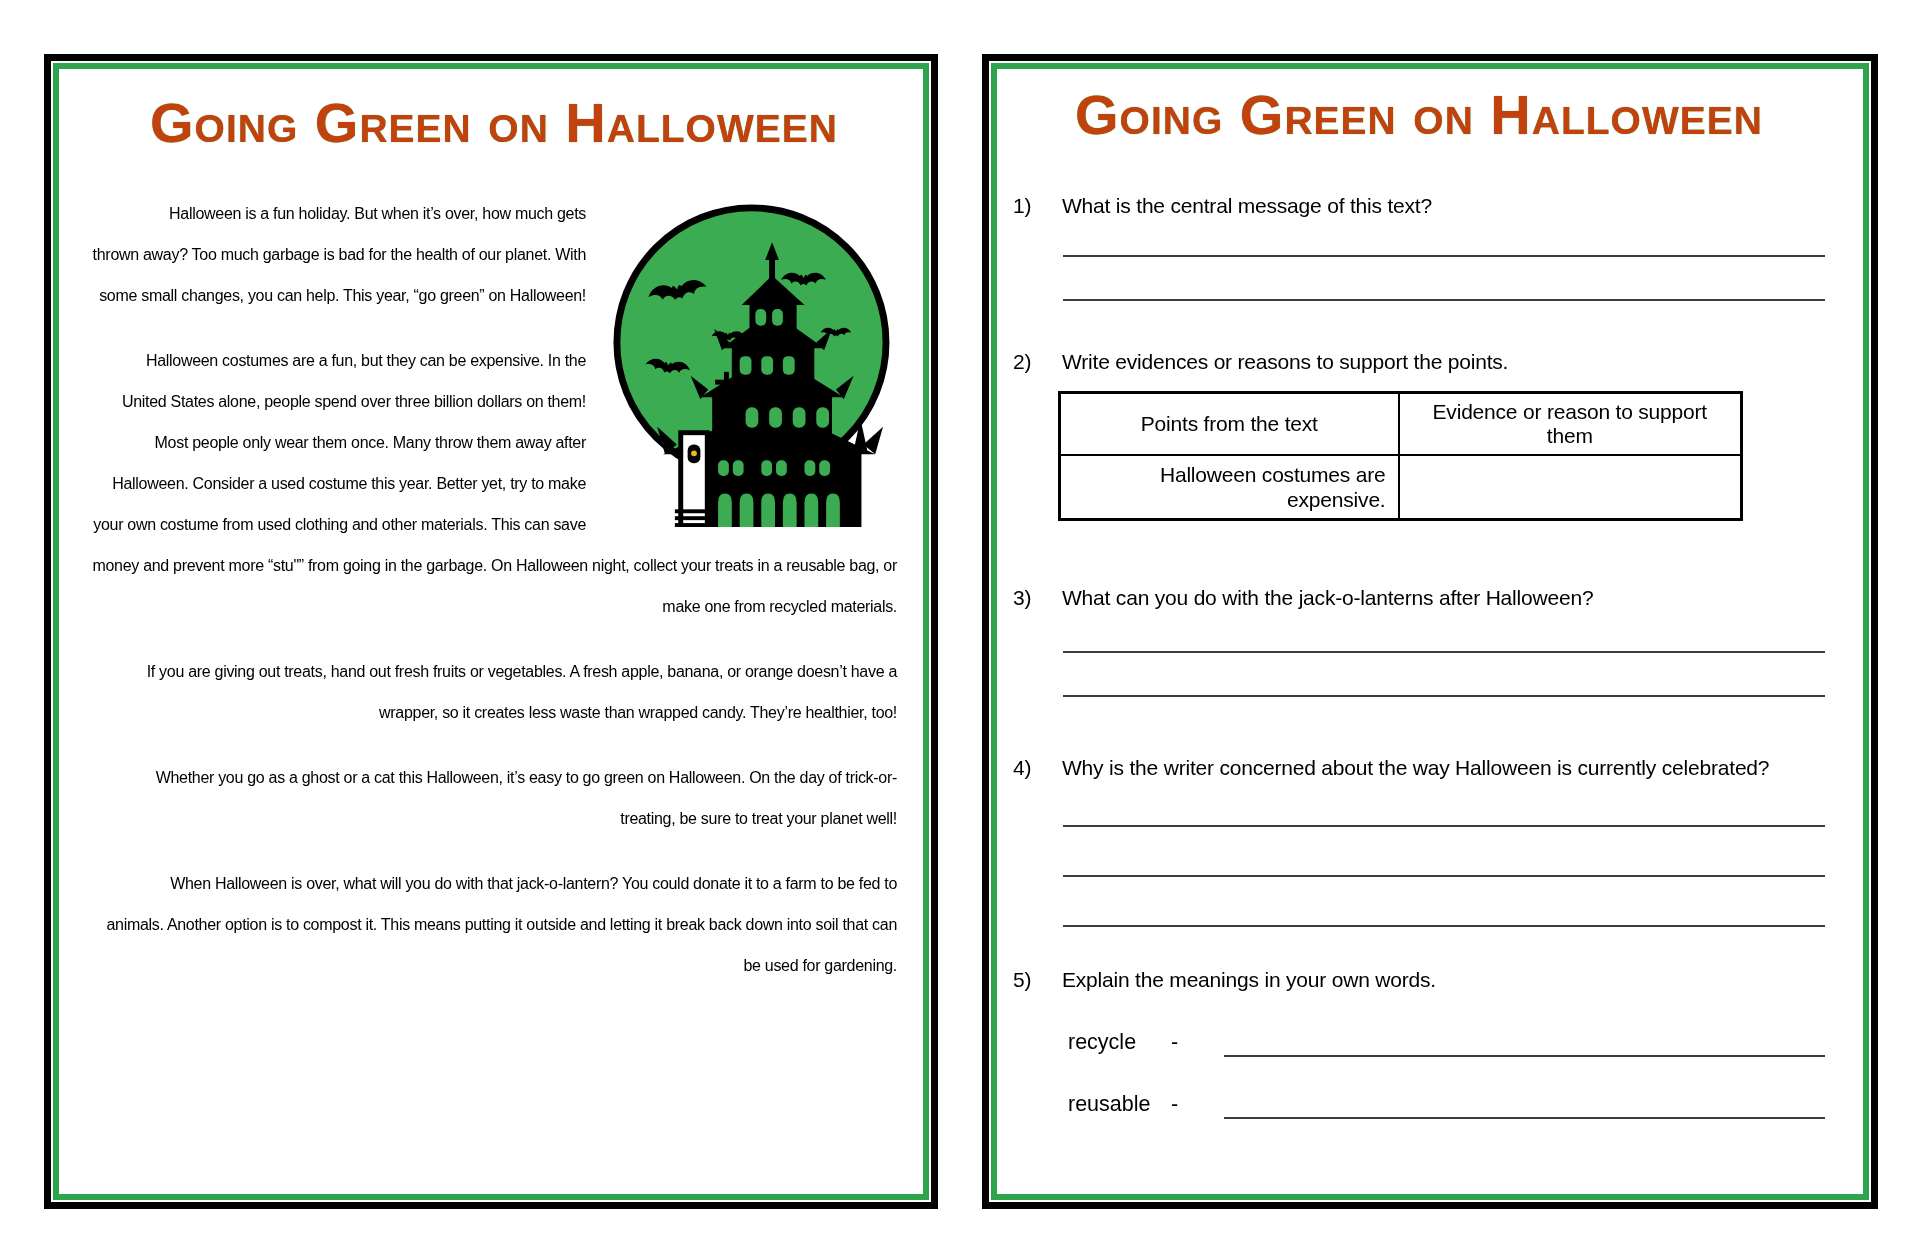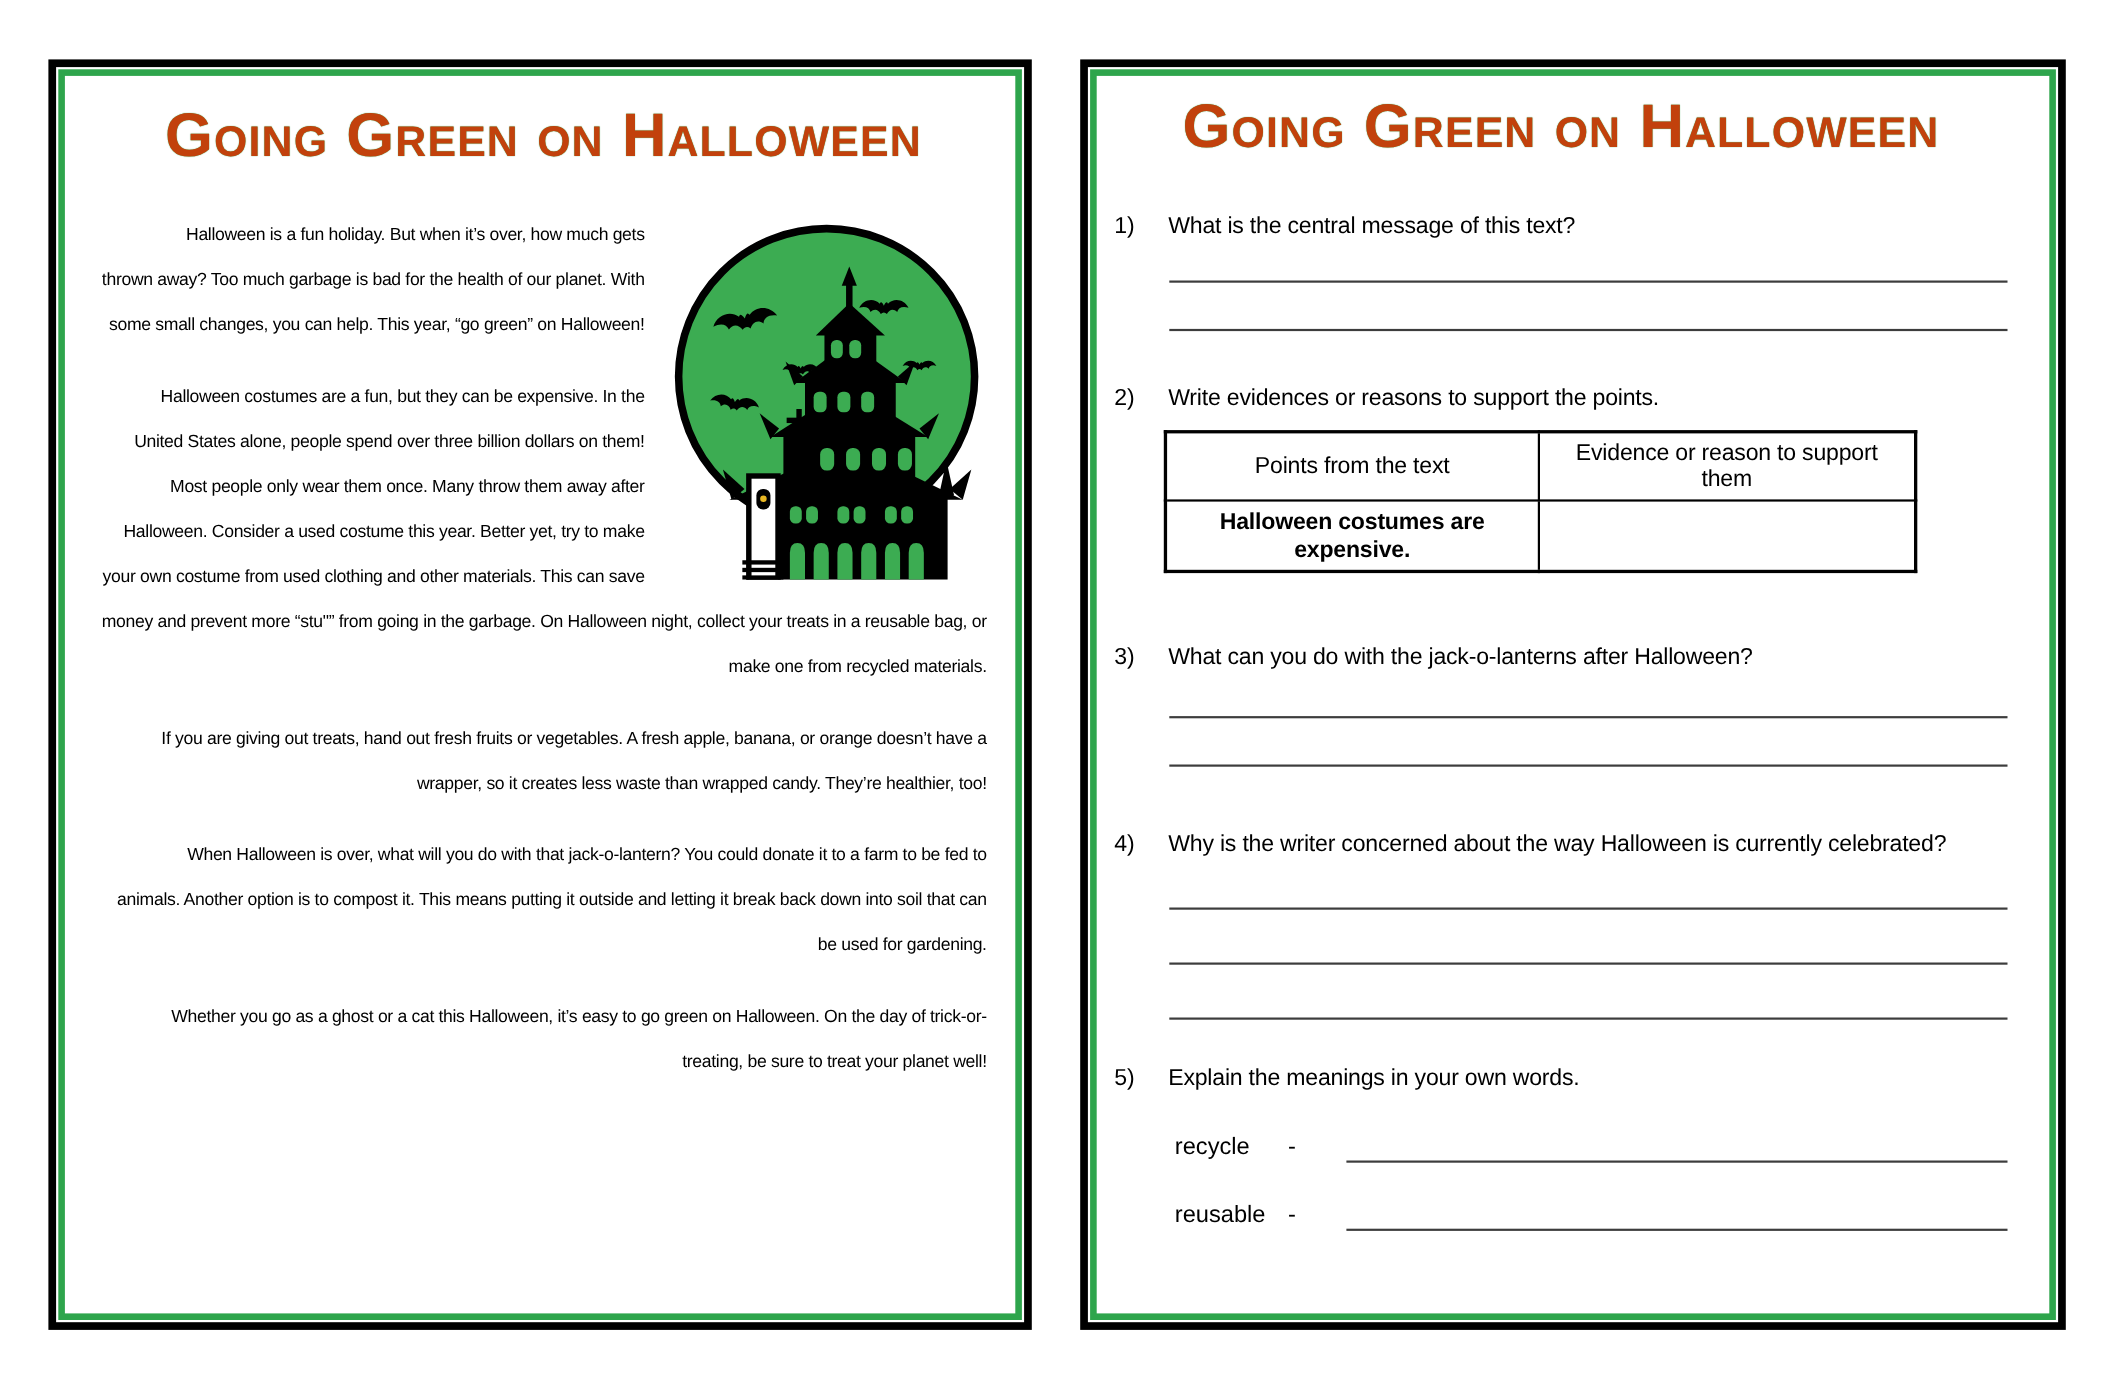--- a/index.html
+++ b/index.html
@@ -52,21 +52,21 @@
 
   table.ev-table{
     border-collapse:collapse;margin:14px 0 0 45px;width:682px;table-layout:fixed;
     border:3px solid #000;
   }
   .ev-table th,.ev-table td{
     border:2.5px solid #000;font-weight:400;font-size:21px;letter-spacing:-0.2px;
     padding:6px 12px;vertical-align:middle;
   }
   .ev-table th{height:48px;text-align:center;}
-  .ev-table td{height:46px;text-align:center;line-height:25px;font-weight:bold;}
+  .ev-table td{height:46px;text-align:right;line-height:25px;}
   .ev-table col.c1{width:339px;}
   .ev-table col.c2{width:343px;}
 
   .term-row{display:flex;align-items:flex-end;margin:28px 0 0 55px;height:34px;}
   .term-word{flex:0 0 103px;font-size:21.5px;line-height:30px;}
   .term-dash{flex:0 0 53px;font-size:21.5px;line-height:30px;}
   .term-line{flex:1 1 auto;border-bottom:2.5px solid #3d3d3d;height:100%;}
 </style>
 </head>
 <body>
@@ -137,22 +137,22 @@
             <path transform="translate(140,300)" d="M0,34 V9 Q0,0 7,0 Q14,0 14,9 V34 Z"></path>
             <path transform="translate(162,300)" d="M0,34 V9 Q0,0 7,0 Q14,0 14,9 V34 Z"></path>
             <path transform="translate(184,300)" d="M0,34 V9 Q0,0 7,0 Q14,0 14,9 V34 Z"></path>
             <path transform="translate(206,300)" d="M0,34 V9 Q0,0 7,0 Q14,0 14,9 V34 Z"></path>
             <path transform="translate(228,300)" d="M0,34 V9 Q0,0 7,0 Q14,0 14,9 V34 Z"></path>
           </g>
         </svg><span>Halloween is a fun holiday. But when it’s over, how much gets thrown away? Too much garbage is bad for the health of our planet. With some small changes, you can help. This year, “go green” on Halloween!</span>
       </p>
       <p>Halloween costumes are a fun, but they can be expensive. In the United States alone, people spend over three billion dollars on them! Most people only wear them once. Many throw them away after Halloween. Consider a used costume this year. Better yet, try to make your own costume from used clothing and other materials. This can save money and prevent more “stu"” from going in the garbage. On Halloween night, collect your treats in a reusable bag, or make one from recycled materials.</p>
       <p>If you are giving out treats, hand out fresh fruits or vegetables.  A fresh apple, banana, or orange doesn’t have a wrapper, so it creates less waste than wrapped candy.  They’re healthier, too!</p>
+      <p>Whether you go as a ghost or a cat this Halloween, it’s easy to go green on Halloween. On the day of trick-or-treating, be sure to treat your planet well!</p>
       <p>When Halloween is over, what will you do with that jack-o-lantern?  You could donate it to a farm to be fed to animals. Another option is to compost it.  This means putting it outside and letting it break back down into soil that can be used for gardening.</p>
-      <p>Whether you go as a ghost or a cat this Halloween, it’s easy to go green on Halloween. On the day of trick-or-treating, be sure to treat your planet well!</p>
     </div>
   </div>
 </div>
 
 <div class="page" id="page-right">
   <div class="page-inner">
     <h1 class="doc-title">Going Green on Halloween</h1>
 
     <section class="qsec" id="q1">
       <div class="q-row">

